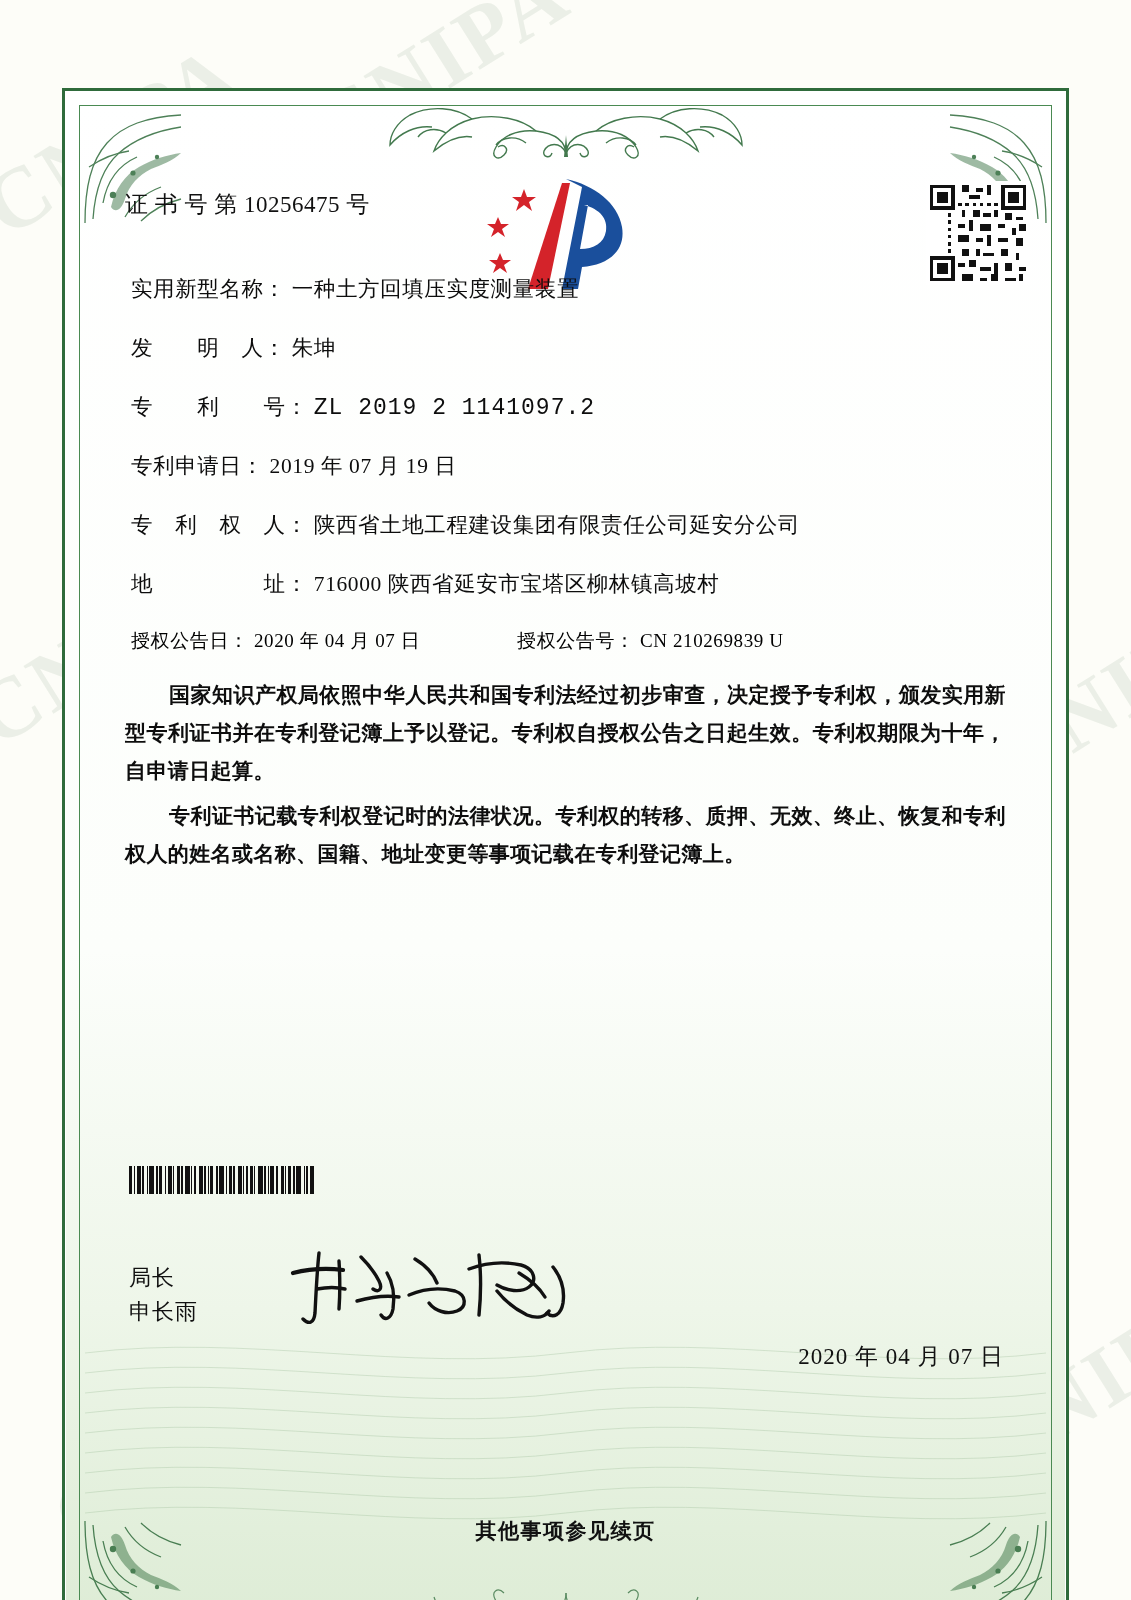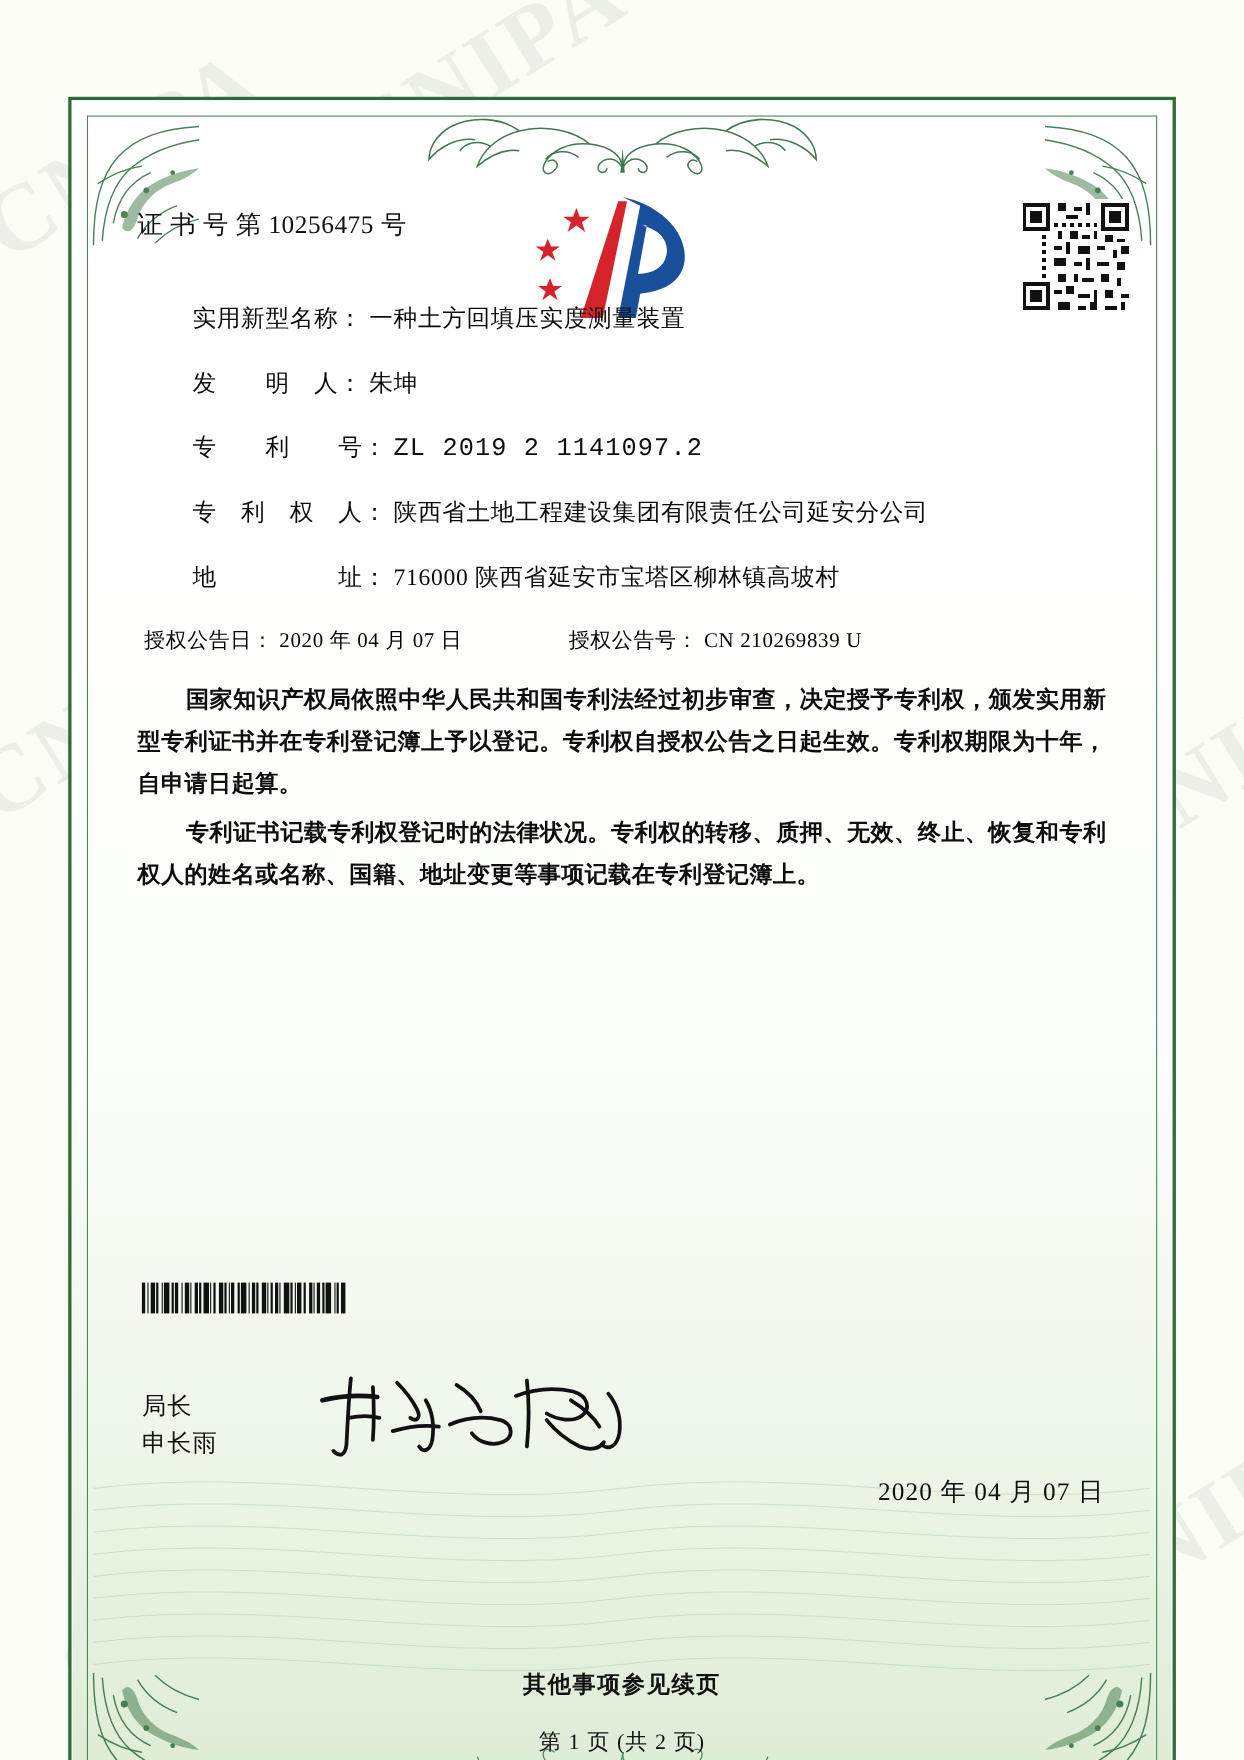--- a/index.html
+++ b/index.html
@@ -133,21 +133,21 @@
     margin-top: 54px;
     padding-left: 6px;
   }
   .field {
     font-size: 21.5px;
     color: #0d0d0d;
     margin-bottom: 30px;
     letter-spacing: 0.6px;
     white-space: nowrap;
   }
-  .lbl { display: inline-block; margin-left: 44px; }
+  .lbl { display: inline-block; }
   .val { }
   .mono { font-family: "Liberation Mono", "DejaVu Sans Mono", monospace; font-size: 23px; letter-spacing: 1px; }
 
   .row-two {
     font-size: 19px;
     margin-bottom: 22px;
     letter-spacing: 0.6px;
     white-space: nowrap;
   }
   .row-two .gap { display:inline-block; width: 86px; }
@@ -461,20 +461,24 @@
       </div>
       <div class="field">
         <span class="lbl">发　　明　人：</span>
         <span class="val">朱坤</span>
       </div>
       <div class="field">
         <span class="lbl">专　　利　　号：</span>
         <span class="val mono">ZL 2019 2 1141097.2</span>
       </div>
       <div class="field">
+        <span class="lbl">专利申请日：</span>
+        <span class="val">2019 年 07 月 19 日</span>
+      </div>
+      <div class="field">
         <span class="lbl">专　利　权　人：</span>
         <span class="val">陕西省土地工程建设集团有限责任公司延安分公司</span>
       </div>
       <div class="field">
         <span class="lbl">地　　　　　址：</span>
         <span class="val">716000 陕西省延安市宝塔区柳林镇高坡村</span>
       </div>
 
       <div class="row-two">
         <span>授权公告日：</span>
@@ -596,16 +600,15 @@
       <path d="M196 16 C198 34 198 56 196 76"></path>
       <path d="M186 30 C202 24 220 22 238 26 C252 30 254 42 246 48 C238 54 224 52 214 46"></path>
       <path d="M214 52 C222 62 232 70 244 76 C254 80 262 78 266 72"></path>
       <path d="M236 34 C246 40 256 48 262 58"></path>
       <path d="M270 28 C278 38 282 50 280 64 C278 76 270 80 264 74"></path>
     </svg>
   </div>
 
   <div class="sig-date">2020 年 04 月 07 日</div>
 
-  <div class="page-num">第 1 页 (共 2 页)</div>
 </div>
 
 <div class="footer-note">其他事项参见续页</div>
 
 </body></html>

